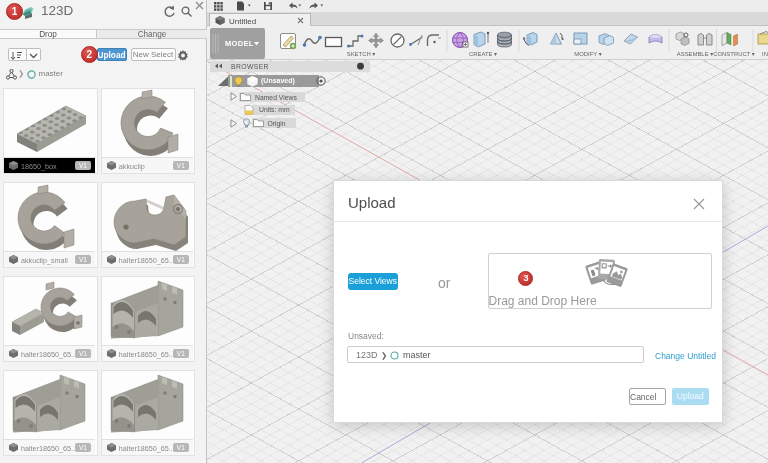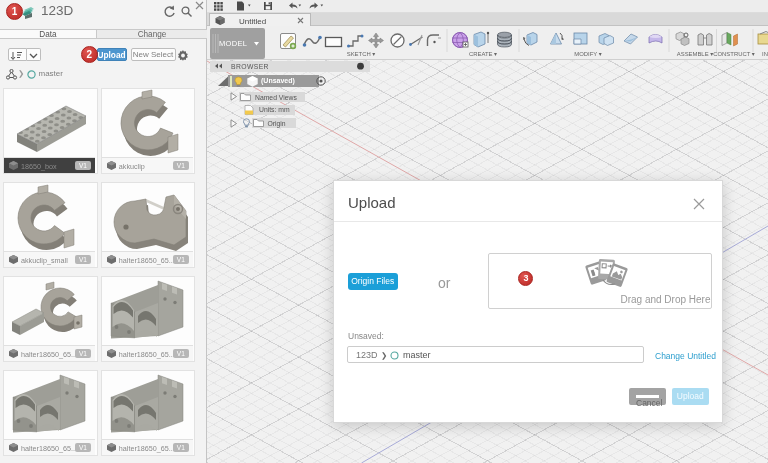--- a/index.html
+++ b/index.html
@@ -37,37 +37,37 @@
     </svg>
   </div>
 
   <div class="abs" style="left:0;top:13px;width:561px;height:13px;background:#d9d9d9;border-bottom:1px solid #c2c2c2">
     <div class="abs" style="left:2px;top:0;width:102px;height:13px;background:#f0f0f0;border:1px solid #b9b9b9;border-bottom:none">
       <svg width="10" height="9" viewBox="0 0 10 10" style="position:absolute;left:5px;top:2px">
           <path d="M5 0 L10 2.5 L10 7.5 L5 10 L0 7.5 L0 2.5 Z" fill="#555"></path>
           <path d="M5 0 L10 2.5 L5 5 L0 2.5 Z" fill="#7e7e7e"></path>
           <path d="M5 5 L10 2.5 L10 7.5 L5 10 Z" fill="#696969"></path>
         </svg>
-      <span style="position:absolute;left:29px;top:2.5px;font-size:8px;color:#4a4a4a">Untitled</span>
+      <span style="position:absolute;left:19px;top:2.5px;font-size:8px;color:#4a4a4a">Untitled</span>
       <svg width="7" height="7" style="position:absolute;right:6px;top:3px">
           <path d="M1 1 L6 6 M6 1 L1 6" stroke="#777" stroke-width="1.1"></path>
         </svg>
     </div>
   </div>
 
   <div class="abs" style="left:0;top:26px;width:561px;height:34px;background:#efefef;border-bottom:1px solid #cfcfcf">
     <div class="abs" style="left:3px;top:1.5px;width:55px;height:31px;background:#a0a0a0;border-radius:2px">
       <svg width="55" height="31" style="position:absolute">
           <g stroke="#b8b8b8" stroke-width="1">
             <line x1="3" y1="6" x2="3" y2="25"></line>
             <line x1="5.5" y1="6" x2="5.5" y2="25"></line>
             <line x1="8" y1="6" x2="8" y2="25"></line>
           </g>
         </svg>
-      <span style="position:absolute;left:9px;top:11px;font-size:7.5px;font-weight:normal;color:#fff;letter-spacing:.3px">MODEL</span>
+      <span style="position:absolute;left:15px;top:11px;font-size:7.5px;font-weight:bold;color:#fff;letter-spacing:.3px">MODEL</span>
       <svg width="6" height="5" style="position:absolute;right:5px;top:14px">
           <path d="M0 0 l5 0 l-2.5 3.5 Z" fill="#fff"></path>
         </svg>
     </div>
     <svg width="561" height="34" style="position:absolute;left:0;top:0">
       <g stroke="#d9d9d9" stroke-width="1">
           <line x1="240" y1="3" x2="240" y2="26"></line>
           <line x1="312" y1="3" x2="312" y2="26"></line>
           <line x1="462" y1="3" x2="462" y2="26"></line>
           <line x1="509.5" y1="3" x2="509.5" y2="26"></line>
@@ -277,21 +277,21 @@
   </svg>
   <svg width="12" height="12" style="position:absolute;left:181px;top:6px">
     <circle cx="4.5" cy="4.5" r="3.4" fill="none" stroke="#666" stroke-width="1.3"></circle>
     <line x1="7" y1="7" x2="10.5" y2="10.5" stroke="#666" stroke-width="1.4"></line>
   </svg>
   <svg width="9" height="9" style="position:absolute;left:195px;top:1px">
       <path d="M1 1 L8 8 M8 1 L1 8" stroke="#8a8a8a" stroke-width="1.2"></path>
     </svg>
 
   <div class="abs" style="left:0;top:28.5px;width:207px;height:10.5px;background:#ebebeb;border-top:1px solid #c9c9c9;border-bottom:1px solid #c9c9c9">
-    <div class="abs" style="left:0;top:0;width:97px;height:8.5px;background:#fafafa;border-right:1px solid #c9c9c9;text-align:center;font-size:8.2px;color:#555;padding-top:0.5px">Data</div>
+    <div class="abs" style="left:0;top:0;width:97px;height:8.5px;background:#fafafa;border-right:1px solid #c9c9c9;text-align:center;font-size:8.2px;color:#555;padding-top:0.5px">Drop</div>
     <div class="abs" style="left:97px;top:0;width:110px;height:8.5px;text-align:center;font-size:8.2px;color:#666;padding-top:0.5px">Change</div>
   </div>
 
   <div class="abs" style="left:8px;top:47.5px;width:18.5px;height:13.5px;background:#fcfcfc;border:1px solid #bdbdbd;border-radius:2px 0 0 2px">
     <svg width="16" height="11" style="position:absolute;left:1px;top:1px">
       <g stroke="#555" stroke-width="1">
           <line x1="3" y1="2" x2="3" y2="9"></line>
           <path d="M1 7 L3 9.5 L5 7" fill="none"></path>
           <line x1="7" y1="2.5" x2="12" y2="2.5"></line>
           <line x1="7" y1="5" x2="11" y2="5"></line>
@@ -375,21 +375,21 @@
             <ellipse cx="69.9" cy="38.1" rx="2.4" ry="1.5" fill="#8e8e88"></ellipse>
             <ellipse cx="76.1" cy="34.7" rx="2.4" ry="1.5" fill="#8e8e88"></ellipse>
             <ellipse cx="82.3" cy="31.3" rx="2.4" ry="1.5" fill="#8e8e88"></ellipse>
             <ellipse cx="88.5" cy="27.9" rx="2.4" ry="1.5" fill="#8e8e88"></ellipse>
           </g>
 <path d="M13 45 L33 55 L33 63 L13 53 Z" fill="#82827c"></path>
 <path d="M33 55 L82 27 L82 35 L33 63 Z" fill="#9c9c95"></path>
 <path d="M13 45 L62 17 L82 27 L33 55 Z" fill="none" stroke="#777" stroke-width="0.5"></path>
 </svg>
       </div>
- <div style="position:absolute;left:0;bottom:0;width:91px;height:15.5px;background:#404040;border-top:1px solid #e0e0e0">
+ <div style="position:absolute;left:0;bottom:0;width:91px;height:15.5px;background:#000000;border-top:1px solid #e0e0e0">
    <svg width="9" height="9" viewBox="0 0 10 10" style="position:absolute;left:5px;top:3px">
           <path d="M5 0 L10 2.5 L10 7.5 L5 10 L0 7.5 L0 2.5 Z" fill="#6d6d6d"></path>
           <path d="M5 0 L10 2.5 L5 5 L0 2.5 Z" fill="#8e8e8e"></path>
         </svg>
    <span style="position:absolute;left:17px;top:3.5px;font-size:7.2px;color:#8a8a8a">18650_box</span>
    <span style="position:absolute;right:4px;top:2.5px;width:16px;height:9.5px;background:#b7b7b7;border-radius:2px;color:#fff;font-size:6.5px;text-align:center;line-height:9.5px">V1</span>
  </div>
 </div>
 <div style="position:absolute;left:100.8px;top:87.5px;width:94.5px;height:86px;background:#fdfdfd;border:1px solid #e2e2e2;box-sizing:border-box">
  <div style="position:absolute;left:0;top:0;width:91px;height:69px;overflow:hidden">
@@ -564,21 +564,21 @@
 </div>
 </div>
 
 <div class="abs" style="left:333px;top:179.5px;width:390px;height:243px;background:#fff;border:1px solid #d8d8d8;box-shadow:0 3px 14px rgba(0,0,0,0.18)">
   <span style="position:absolute;left:14px;top:13px;font-size:15px;color:#4d4d4d">Upload</span>
   <svg width="12" height="12" style="position:absolute;right:17px;top:17px">
       <path d="M1 1 L11 11 M11 1 L1 11" stroke="#9a9a9a" stroke-width="1.2"></path>
     </svg>
   <div class="abs" style="left:0;top:40.5px;width:388px;height:1px;background:#e8e8e8"></div>
 
-  <div class="abs" style="left:14px;top:92px;width:49.5px;height:17px;background:#1b9fd8;border-radius:3px;text-align:center;font-size:8.5px;color:#fff;line-height:17px">Origin Files</div>
+  <div class="abs" style="left:14px;top:92px;width:49.5px;height:17px;background:#1b9fd8;border-radius:3px;text-align:center;font-size:8.5px;color:#fff;line-height:17px">Select Views</div>
   <span style="position:absolute;left:104px;top:94.5px;font-size:14px;color:#999">or</span>
 
   <div class="abs" style="left:153.5px;top:72px;width:224px;height:56.5px;border:1px solid #d0d0d0;border-radius:2px">
     <svg width="60" height="38" viewBox="0 0 60 38" style="position:absolute;left:88px;top:4px">
  <g transform="translate(8,8) rotate(-18)">
           <rect x="0" y="0" width="16" height="20" rx="1.5" fill="#9a9a9a"></rect>
           <rect x="2" y="2.5" width="12" height="11" fill="#fff"></rect>
           <path d="M4 6 h3 v6 h-3 Z M8 5 h4 v4" fill="#9a9a9a" stroke="none"></path>
           <path d="M4.5 6.5 L7 6.5 L7 12 L4.5 12 Z" fill="#8a8a8a"></path>
         </g>
@@ -589,33 +589,33 @@
           <path d="M9 6.5 h4 M13 6.5 l-1.5 -1.2 M13 6.5 l-1.5 1.2" stroke="#888" stroke-width="1" fill="none"></path>
         </g>
  <g transform="translate(36,5) rotate(20)">
           <rect x="0" y="0" width="16" height="20" rx="1.5" fill="#9a9a9a"></rect>
           <rect x="2" y="2.5" width="12" height="11" fill="#fff"></rect>
           <path d="M3.5 10 l3 -3.5 l2.5 3 l2 -2 l2.5 2.8 l0 2.7 l-10 0 Z" fill="#9a9a9a"></path>
           <circle cx="11" cy="5.5" r="1.3" fill="#9a9a9a"></circle>
         </g>
  <path d="M26 22 q4 6 12 4" fill="none" stroke="#8a8a8a" stroke-width="1.2"></path>
 </svg>
-    <div style="position:absolute;left:0;top:40px;width:100%;text-align:right;font-size:10px;color:#999">Drag and Drop Here</div>
+    <div style="position:absolute;left:0;top:40px;width:100%;text-align:left;font-size:12px;color:#999">Drag and Drop Here</div>
   </div>
 
   <span style="position:absolute;left:14px;top:150px;font-size:8.5px;color:#888">Unsaved:</span>
   <div class="abs" style="left:13px;top:165.5px;width:297px;height:16.5px;background:#fff;border:1px solid #ccc;border-radius:2px">
     <span style="position:absolute;left:8px;top:3px;font-size:9px;color:#777">123D</span>
     <span style="position:absolute;left:33px;top:3.5px;font-size:7.5px;color:#666">❯</span>
     <svg width="9" height="9" style="position:absolute;left:42px;top:4px">
         <circle cx="4.5" cy="4.5" r="3.5" fill="none" stroke="#55a8a0" stroke-width="1.1"></circle>
       </svg>
     <span style="position:absolute;left:55px;top:3px;font-size:9px;color:#555">master</span>
   </div>
   <span style="position:absolute;left:321px;top:170.5px;font-size:8.5px;color:#2e9fce">Change Untitled</span>
 
-  <div class="abs" style="left:295px;top:207.5px;width:37px;height:17px;background:#fff;border:7px solid #a3a3a3;border-radius:2px;text-align:center;font-size:8.5px;color:#666;line-height:16px">Cancel</div>
+  <div class="abs" style="left:295px;top:207.5px;width:37px;height:17px;background:#fff;border:1px solid #a3a3a3;border-radius:2px;font-size:8.5px;color:#666;line-height:16px">Cancel</div>
   <div class="abs" style="left:337.5px;top:207.5px;width:37.5px;height:17px;background:#aadcf2;border-radius:2px;text-align:center;font-size:8.5px;color:#f4fbff;line-height:17px">Upload</div>
 </div>
 
 <div class="abs" style="left:6.1px;top:2.8000000000000007px;width:17.0px;height:17.0px;border-radius:50%;background:radial-gradient(circle at 35% 30%, #e05550, #c43430 70%);border:1px solid #a8201c;box-sizing:border-box;color:#fff;font-size:10px;font-weight:bold;text-align:center;line-height:15.0px;z-index:50">1</div>
 <div class="abs" style="left:80.80000000000001px;top:45.699999999999996px;width:17.2px;height:17.2px;border-radius:50%;background:radial-gradient(circle at 35% 30%, #e05550, #c43430 70%);border:1px solid #a8201c;box-sizing:border-box;color:#fff;font-size:10px;font-weight:bold;text-align:center;line-height:15.2px;z-index:50">2</div>
 <div class="abs" style="left:518.4px;top:270.7px;width:15.0px;height:15.0px;border-radius:50%;background:radial-gradient(circle at 35% 30%, #e05550, #c43430 70%);border:1px solid #a8201c;box-sizing:border-box;color:#fff;font-size:9px;font-weight:bold;text-align:center;line-height:13.0px;z-index:50">3</div>
 
 </body></html>

